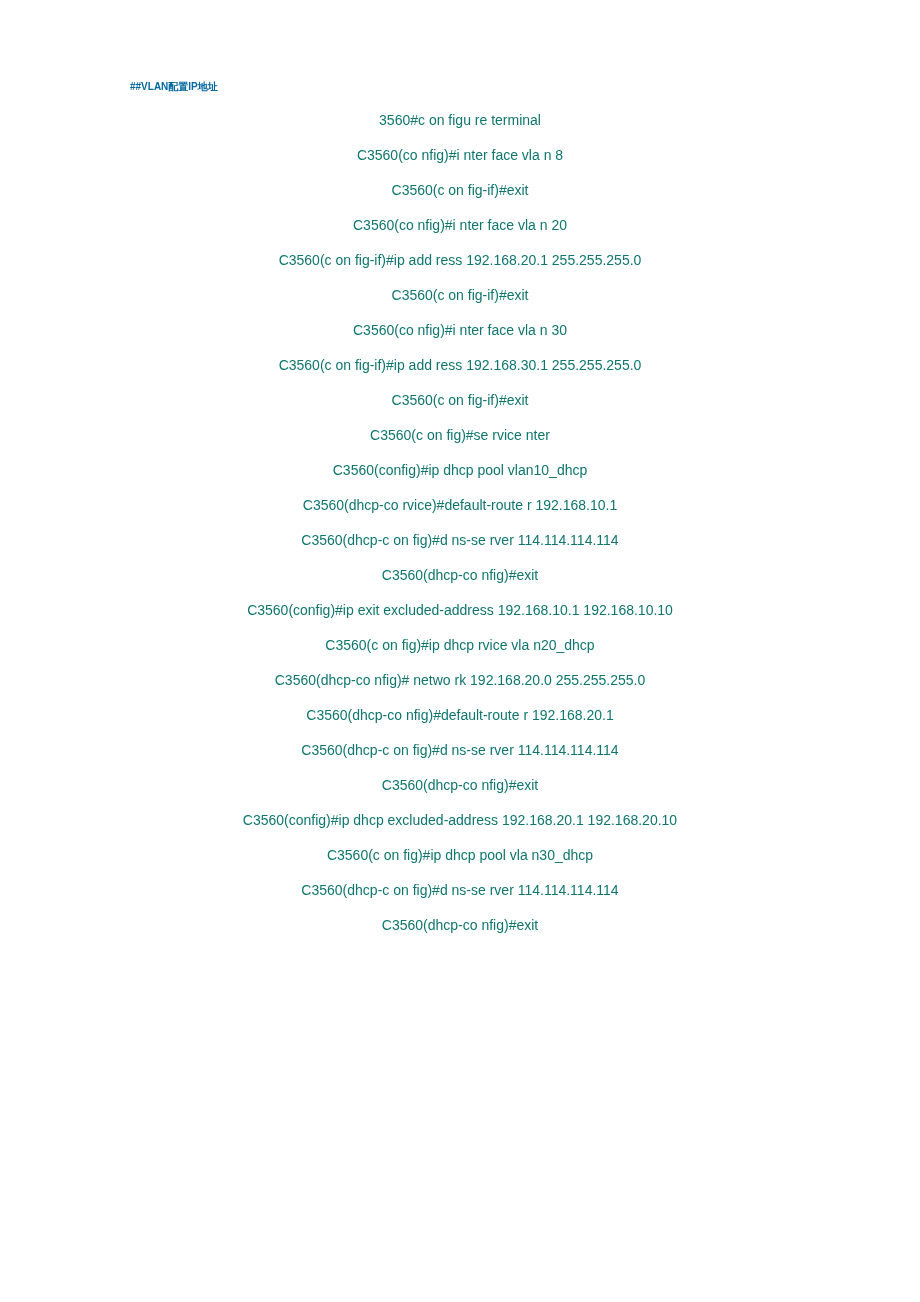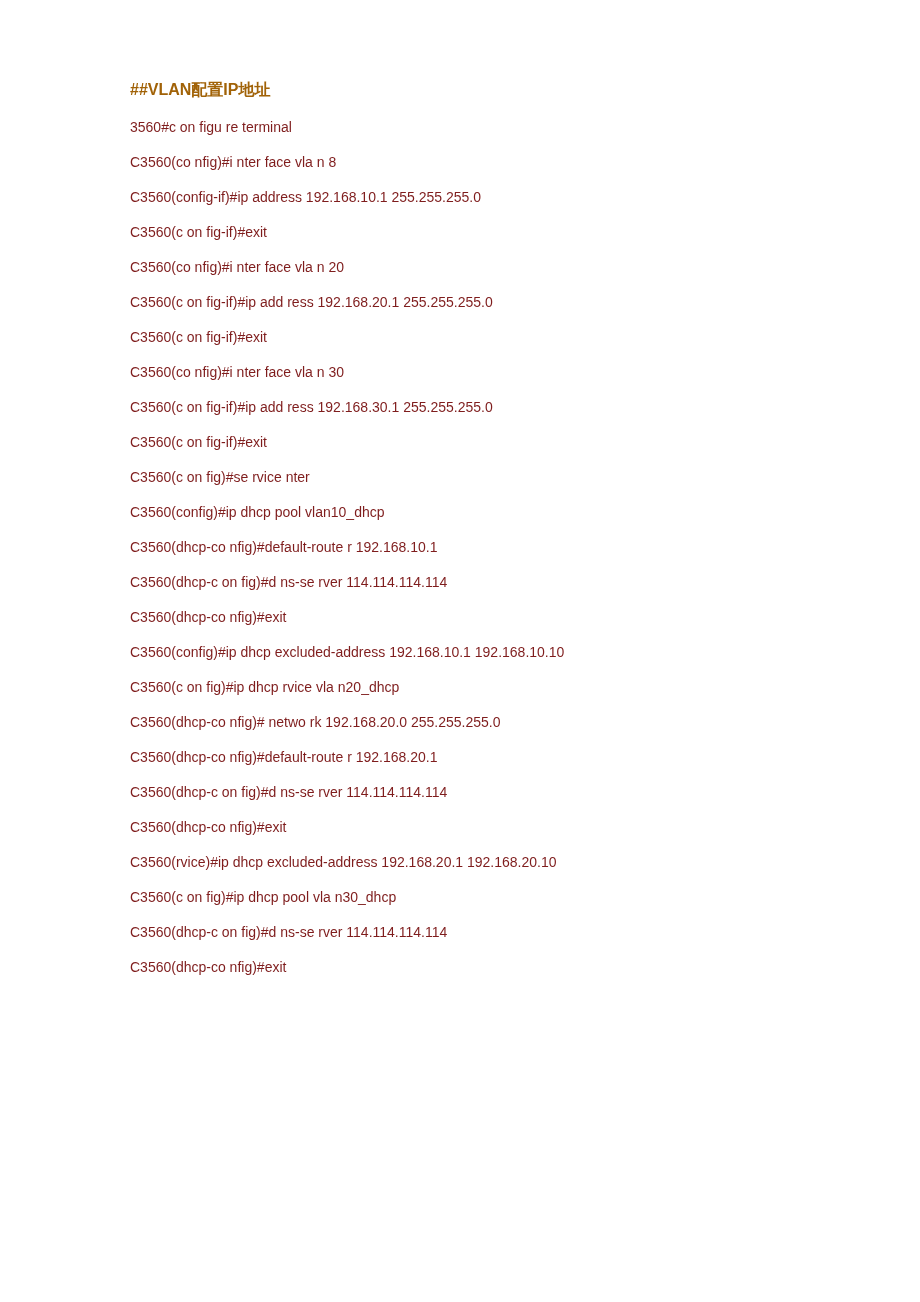--- a/index.html
+++ b/index.html
@@ -8,59 +8,59 @@
       box-sizing: border-box;
     }
     body {
       background: #ffffff;
       font-family: Verdana, Arial, sans-serif;
       padding: 80px 130px;
       width: 920px;
     }
     .heading {
       font-weight: bold;
-      font-size: 16px;
-      color: #a16207;
+      font-size: 10px;
+      color: #0369a1;
       margin-bottom: 16px;
       margin-top: 10px;
     }
     .heading:first-child {
       margin-top: 0;
     }
     .line {
       font-size: 14px;
-      color: #7f1d1d;
+      color: #0f766e;
       line-height: 1.5;
       margin-bottom: 14px;
       white-space: pre-wrap;
+      text-align: center;
     }
   </style>
 </head>
 <body>
 
 <div id="container">
     <div class="heading">##VLAN配置IP地址</div>
     <div class="line">3560#c on figu re terminal</div>
     <div class="line">C3560(co nfig)#i nter face vla n 8</div>
-    <div class="line">C3560(config-if)#ip address 192.168.10.1 255.255.255.0</div>
     <div class="line">C3560(c on fig-if)#exit</div>
     <div class="line">C3560(co nfig)#i nter face vla n 20</div>
     <div class="line">C3560(c on fig-if)#ip add ress 192.168.20.1 255.255.255.0</div>
     <div class="line">C3560(c on fig-if)#exit</div>
     <div class="line">C3560(co nfig)#i nter face vla n 30</div>
     <div class="line">C3560(c on fig-if)#ip add ress 192.168.30.1 255.255.255.0</div>
     <div class="line">C3560(c on fig-if)#exit</div>
     <div class="line">C3560(c on fig)#se rvice nter</div>
     <div class="line">C3560(config)#ip dhcp pool vlan10_dhcp</div>
-    <div class="line">C3560(dhcp-co nfig)#default-route r 192.168.10.1</div>
+    <div class="line">C3560(dhcp-co rvice)#default-route r 192.168.10.1</div>
     <div class="line">C3560(dhcp-c on fig)#d ns-se rver 114.114.114.114</div>
     <div class="line">C3560(dhcp-co nfig)#exit</div>
-    <div class="line">C3560(config)#ip dhcp excluded-address 192.168.10.1 192.168.10.10</div>
+    <div class="line">C3560(config)#ip exit excluded-address 192.168.10.1 192.168.10.10</div>
     <div class="line">C3560(c on fig)#ip dhcp rvice vla n20_dhcp</div>
     <div class="line">C3560(dhcp-co nfig)# netwo rk 192.168.20.0 255.255.255.0</div>
     <div class="line">C3560(dhcp-co nfig)#default-route r 192.168.20.1</div>
     <div class="line">C3560(dhcp-c on fig)#d ns-se rver 114.114.114.114</div>
     <div class="line">C3560(dhcp-co nfig)#exit</div>
-    <div class="line">C3560(rvice)#ip dhcp excluded-address 192.168.20.1 192.168.20.10</div>
+    <div class="line">C3560(config)#ip dhcp excluded-address 192.168.20.1 192.168.20.10</div>
     <div class="line">C3560(c on fig)#ip dhcp pool vla n30_dhcp</div>
     <div class="line">C3560(dhcp-c on fig)#d ns-se rver 114.114.114.114</div>
     <div class="line">C3560(dhcp-co nfig)#exit</div>
   </div>
 
 </body></html>

